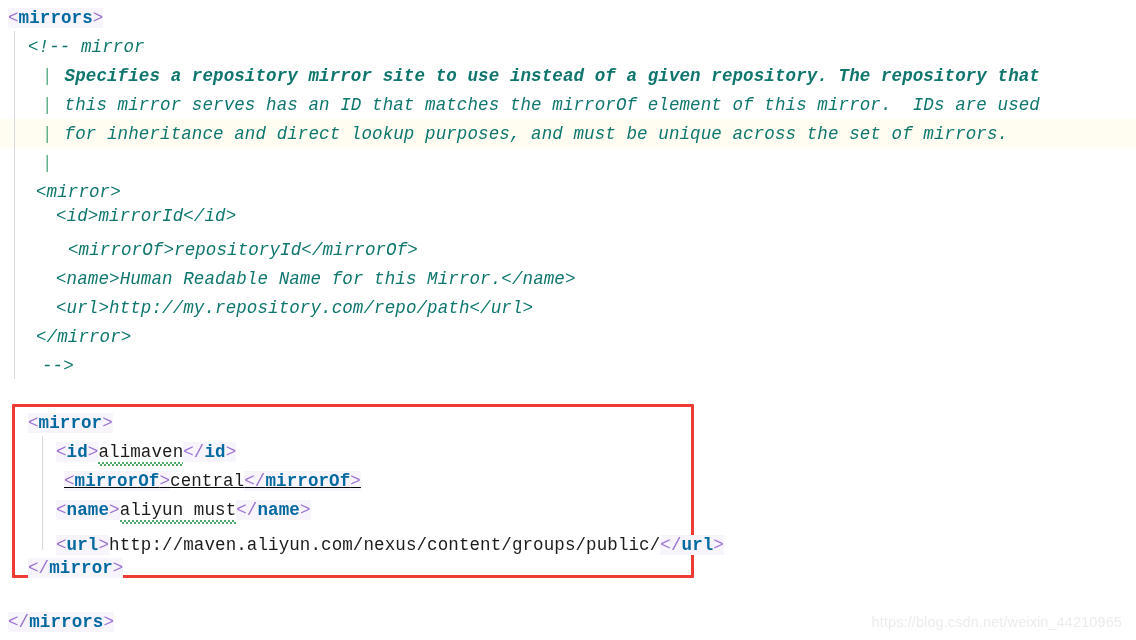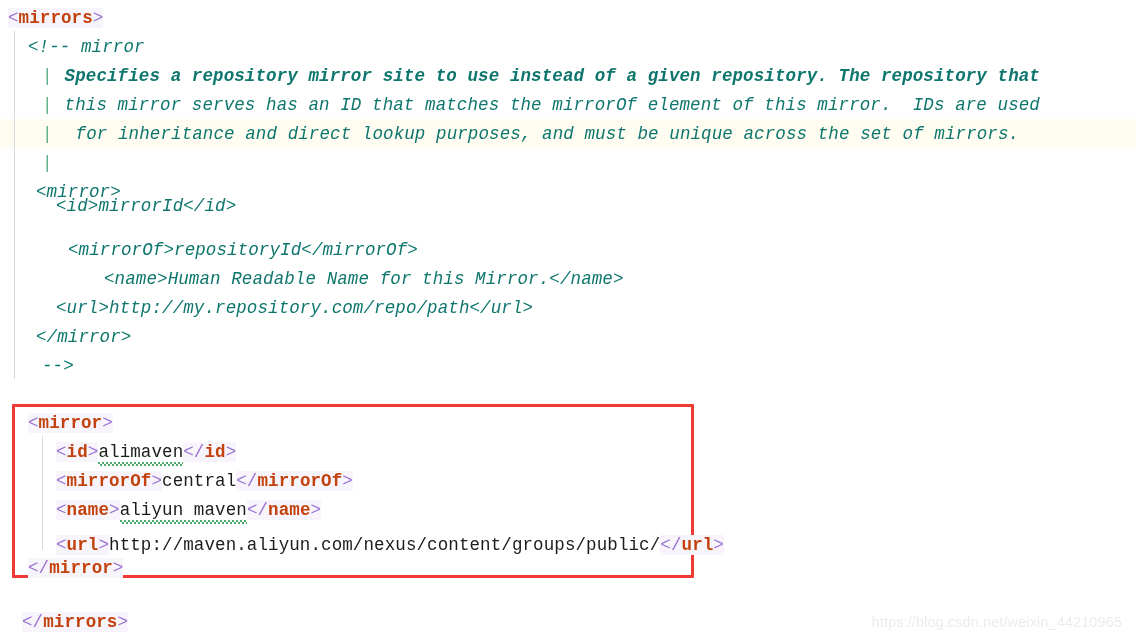--- a/index.html
+++ b/index.html
@@ -55,21 +55,21 @@
     line-height: 28.6px;
     font-size: 17.5px;
     white-space: pre;
     letter-spacing: 0.1px;
     padding-left: 8px;
     box-sizing: border-box;
   }
 
   
   .br      { color: #9b72cf; }            
-  .tag     { color: #c2410c; font-weight: bold; }  
+  .tag     { color: #0369a1; font-weight: bold; }  
   .txt     { color: #1c1c1c; }            
   .cmt     { color: #0f766e; font-style: italic; } 
   .cmt-br  { color: #5fae86; font-style: italic; }
 
   
   .tagbg { background: #f7f4fc; }
 
   
   .line.comment {
     font-style: italic;
@@ -135,49 +135,49 @@
   <div class="code">
 
     <div class="line" style="position:absolute; top:4px; left:0;"><span class="tagbg"><span class="br">&lt;</span><span class="tag">mirrors</span><span class="br">&gt;</span></span></div>
 
     <div class="line comment" style="position:absolute; top:33px; left:20px;"><span class="cmt">&lt;!-- mirror</span></div>
 
     <div class="line comment" style="position:absolute; top:62px; left:34px;"><span class="cmt-br">|</span><span class="cmt" style="margin-left:12px;font-weight:bold;">Specifies a repository mirror site to use instead of a given repository. The repository that</span></div>
 
     <div class="line comment" style="position:absolute; top:91px; left:34px;"><span class="cmt-br">|</span><span class="cmt" style="margin-left:12px;margin-top:16px;">this mirror serves has an ID that matches the mirrorOf element of this mirror.  IDs are used</span></div>
 
-    <div class="line comment" style="position:absolute; top:120px; left:34px;"><span class="cmt-br">|</span><span class="cmt" style="margin-left:23px;">for inheritance and direct lookup purposes, and must be unique across the set of mirrors.</span></div>
+    <div class="line comment" style="position:absolute; top:120px; left:34px;"><span class="cmt-br">|</span><span class="cmt" style="margin-left:12px;">for inheritance and direct lookup purposes, and must be unique across the set of mirrors.</span></div>
 
     <div class="line comment" style="position:absolute; top:149px; left:34px;"><span class="cmt-br">|</span><span class="cmt" style="margin-left:12px;"></span></div>
 
     <div class="line comment" style="position:absolute; top:178px; left:28px;"><span class="cmt">&lt;mirror&gt;</span></div>
 
-    <div class="line comment" style="position:absolute; top:192px; left:48px;"><span class="cmt"><span>&lt;</span><span>id</span>&gt;<span>mirrorId</span>&lt;/<span>id</span>&gt;</span></div>
+    <div class="line comment" style="position:absolute; top:202px; left:48px;"><span class="cmt"><span>&lt;</span><span>id</span>&gt;<span>mirrorId</span>&lt;/<span>id</span>&gt;</span></div>
 
     <div class="line comment" style="position:absolute; top:236px; left:60px;"><span class="cmt">&lt;<span>mirrorOf</span>&gt;<span>repositoryId</span>&lt;/<span>mirrorOf</span>&gt;</span></div>
 
-    <div class="line comment" style="position:absolute; top:265px; left:48px;margin-left:48px;"><span class="cmt">&lt;<span>name</span>&gt;<span>Human Readable Name for this Mirror.</span>&lt;/<span>name</span>&gt;</span></div>
+    <div class="line comment" style="position:absolute; top:265px; left:48px;"><span class="cmt">&lt;<span>name</span>&gt;<span>Human Readable Name for this Mirror.</span>&lt;/<span>name</span>&gt;</span></div>
 
     <div class="line comment" style="position:absolute; top:294px; left:48px;"><span class="cmt">&lt;<span>url</span>&gt;<span>http://my.repository.com/repo/path</span>&lt;/<span>url</span>&gt;</span></div>
 
     <div class="line comment" style="position:absolute; top:323px; left:28px;"><span class="cmt">&lt;/mirror&gt;</span></div>
 
     <div class="line comment" style="position:absolute; top:352px; left:34px;"><span class="cmt">--&gt;</span></div>
 
     <div class="line" style="position:absolute; top:409px; left:20px;"><span class="tagbg"><span class="br">&lt;</span><span class="tag">mirror</span><span class="br">&gt;</span></span></div>
 
     <div class="line" style="position:absolute; top:438px; left:48px;"><span class="tagbg"><span class="br">&lt;</span><span class="tag">id</span><span class="br">&gt;</span></span><span class="txt squiggle">alimaven</span><span class="tagbg"><span class="br">&lt;/</span><span class="tag">id</span><span class="br">&gt;</span></span></div>
 
-    <div class="line" style="position:absolute; top:467px; left:48px;"><span class="tagbg"><span class="br">&lt;</span><span class="tag">mirrorOf</span><span class="br">&gt;</span></span><span class="txt">central</span><span class="tagbg"><span class="br">&lt;/</span><span class="tag">mirrorOf</span><span class="br">&gt;</span></span></div>
+    <div class="line" style="position:absolute; top:467px; left:56px;text-decoration:underline;"><span class="tagbg"><span class="br">&lt;</span><span class="tag">mirrorOf</span><span class="br">&gt;</span></span><span class="txt">central</span><span class="tagbg"><span class="br">&lt;/</span><span class="tag">mirrorOf</span><span class="br">&gt;</span></span></div>
 
-    <div class="line" style="position:absolute; top:496px; left:48px;"><span class="tagbg"><span class="br">&lt;</span><span class="tag">name</span><span class="br">&gt;</span></span><span class="txt squiggle">aliyun maven</span><span class="tagbg"><span class="br">&lt;/</span><span class="tag">name</span><span class="br">&gt;</span></span></div>
+    <div class="line" style="position:absolute; top:496px; left:48px;"><span class="tagbg"><span class="br">&lt;</span><span class="tag">name</span><span class="br">&gt;</span></span><span class="txt squiggle">aliyun must</span><span class="tagbg"><span class="br">&lt;/</span><span class="tag">name</span><span class="br">&gt;</span></span></div>
 
     <div class="line" style="position:absolute; top:531px; left:48px;"><span class="tagbg"><span class="br">&lt;</span><span class="tag">url</span><span class="br">&gt;</span></span><span class="txt">http://maven.aliyun.com/nexus/content/groups/public/</span><span class="tagbg"><span class="br">&lt;/</span><span class="tag">url</span><span class="br">&gt;</span></span></div>
 
     <div class="line" style="position:absolute; top:554px; left:20px;"><span class="tagbg"><span class="br">&lt;/</span><span class="tag">mirror</span><span class="br">&gt;</span></span></div>
 
-    <div class="line" style="position:absolute; top:608px; left:14px;"><span class="tagbg"><span class="br">&lt;/</span><span class="tag">mirrors</span><span class="br">&gt;</span></span></div>
+    <div class="line" style="position:absolute; top:608px; left:0;"><span class="tagbg"><span class="br">&lt;/</span><span class="tag">mirrors</span><span class="br">&gt;</span></span></div>
 
   </div>
 
   <div id="watermark">https://blog.csdn.net/weixin_44210965</div>
 
 </div>
 
 </body></html>

